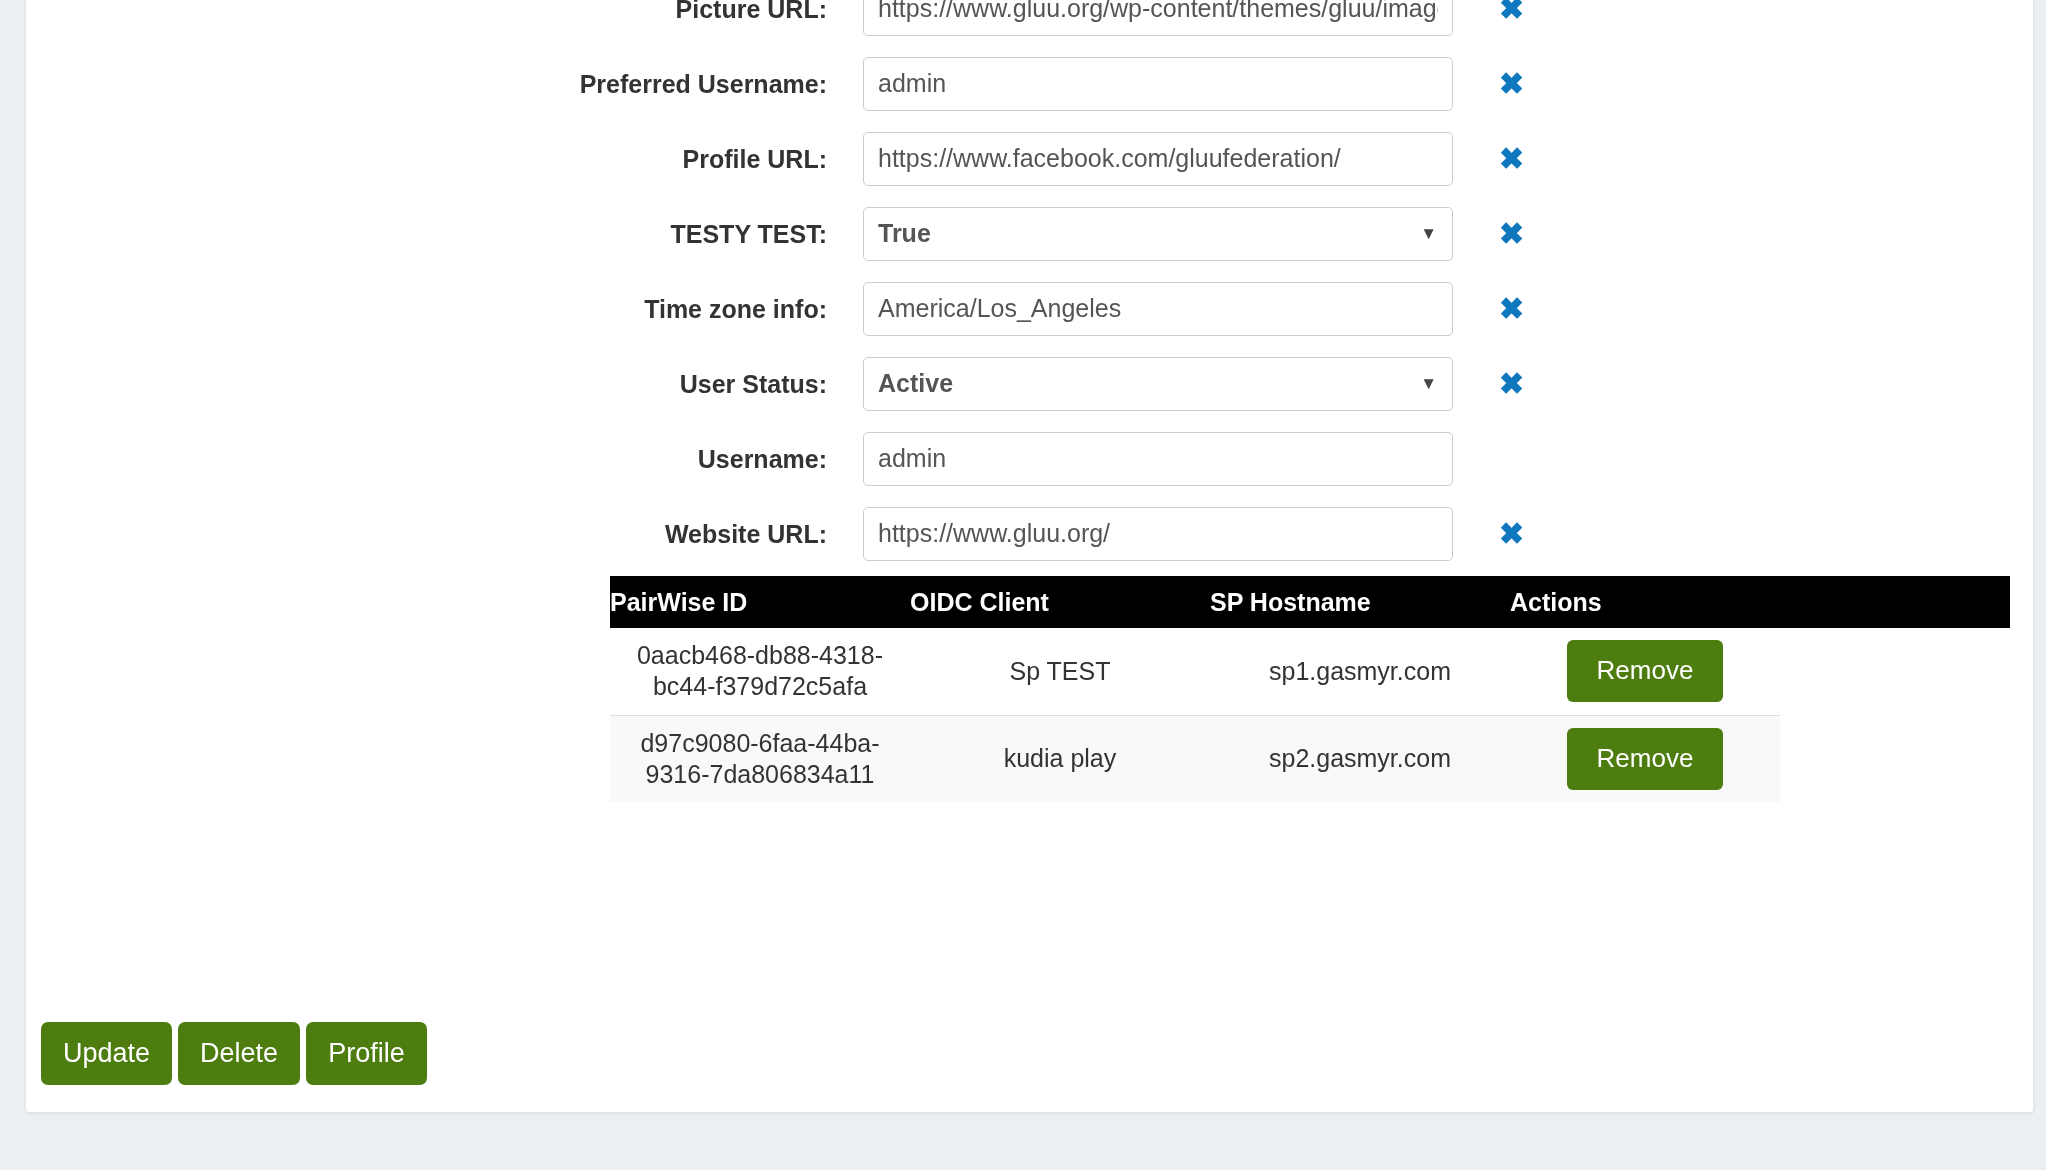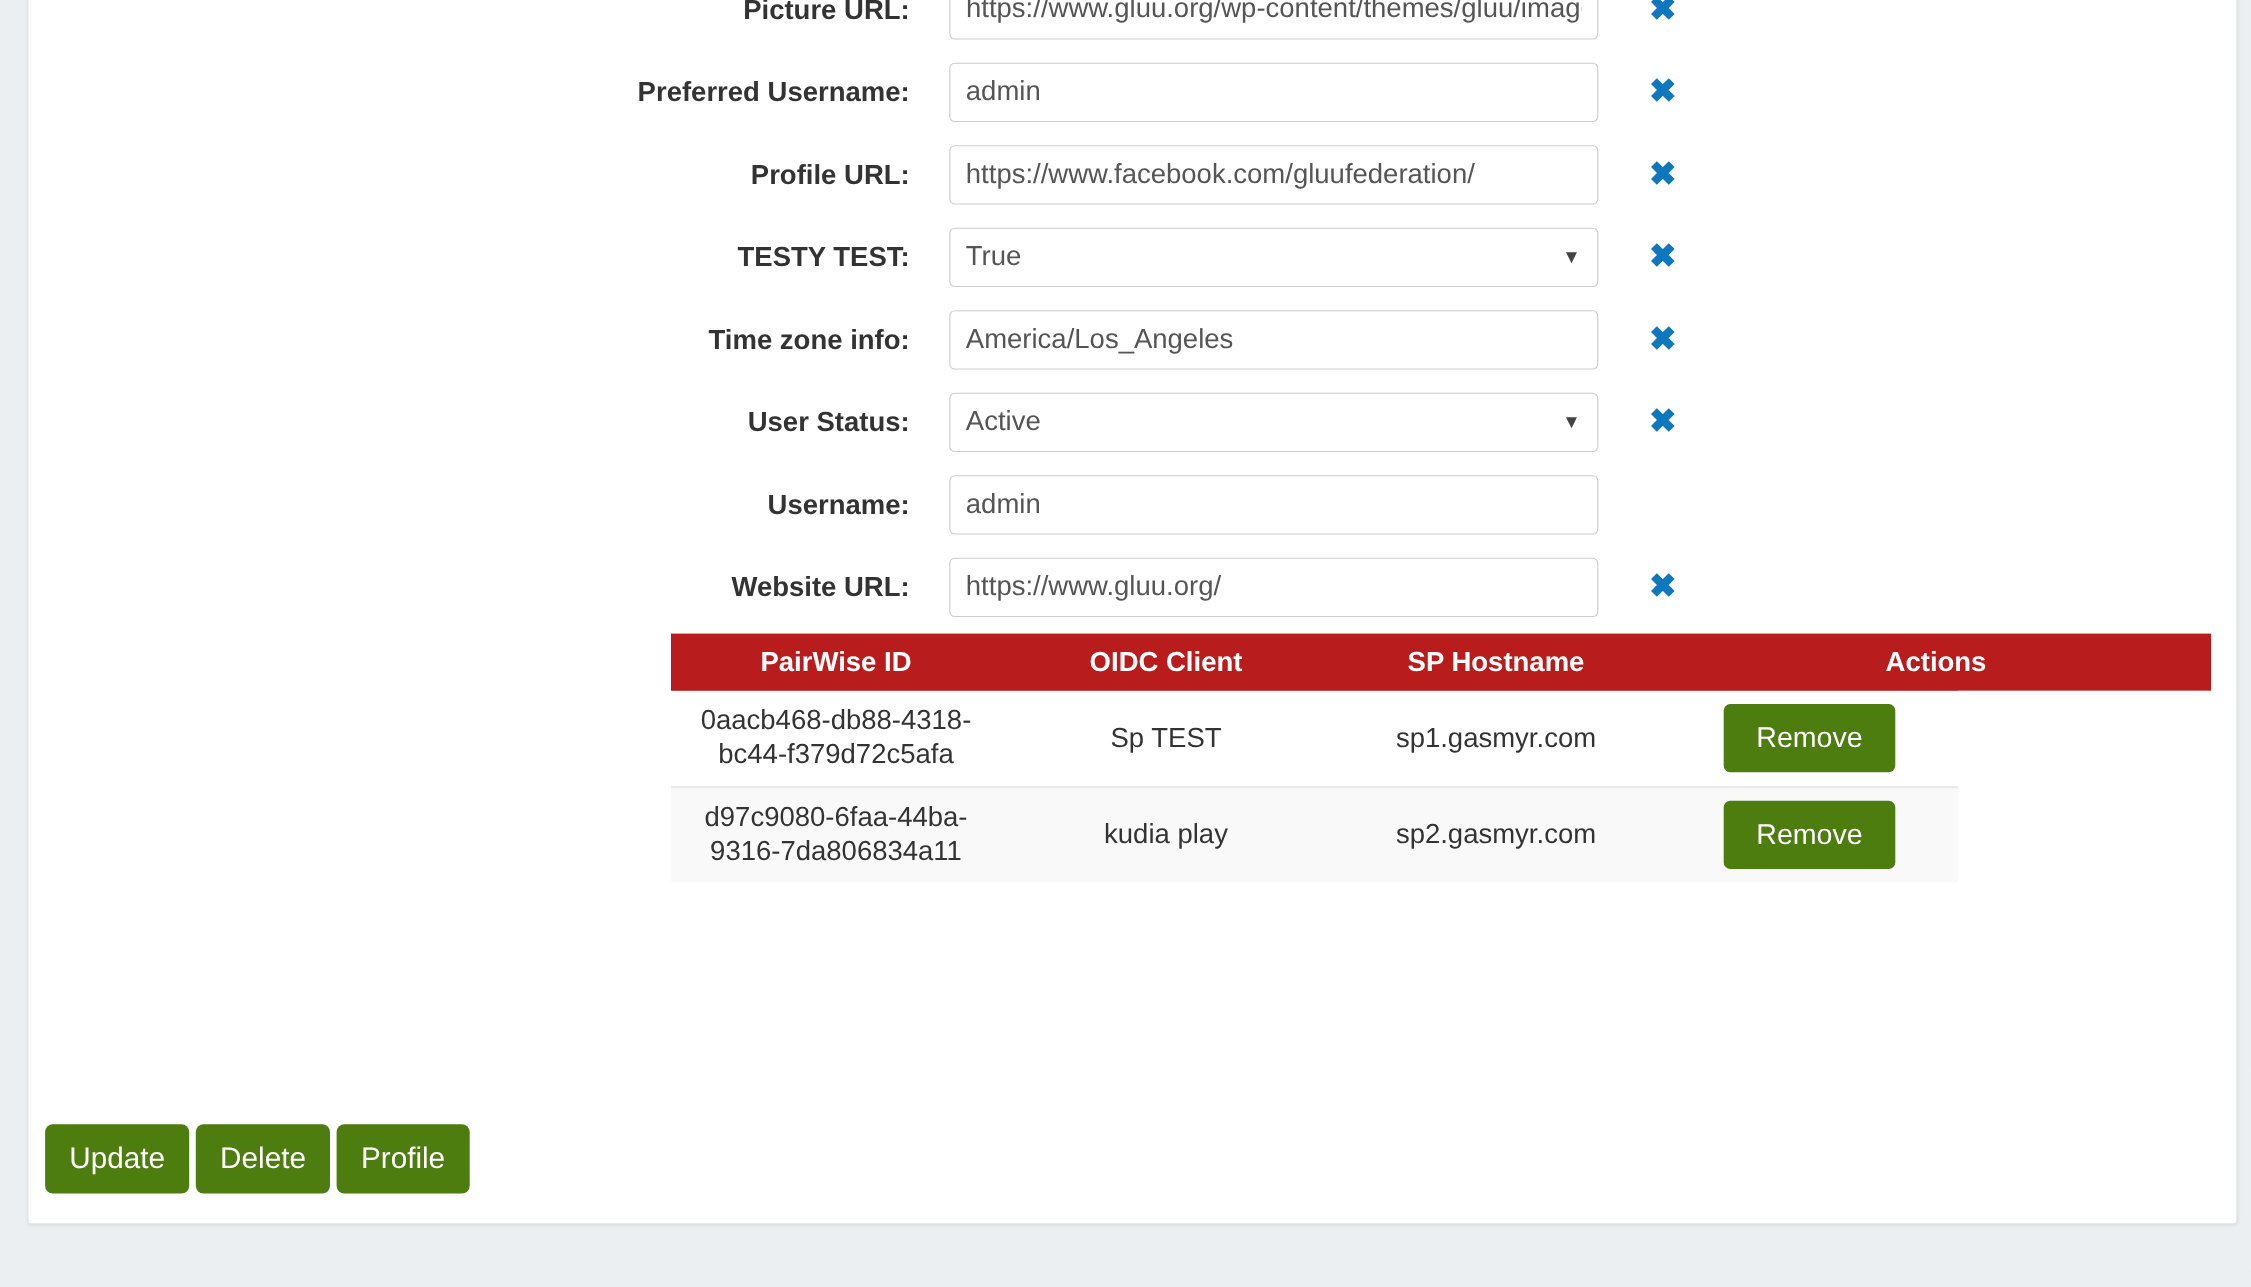--- a/index.html
+++ b/index.html
@@ -71,21 +71,21 @@
     background: #fff;
     font-size: 25px;
     color: #555;
     padding: 0 14px;
     font-family: "Liberation Sans", sans-serif;
     display: flex;
     align-items: center;
     outline: none;
   }
 
-  .select-wrap { position: relative; width: 590px; }
+  .select-wrap { position: relative; width: 590px; font-weight: bold; }
   .select-arrow {
     position: absolute;
     right: 16px;
     top: 50%;
     transform: translateY(-50%);
     font-size: 17px;
     color: #444;
     pointer-events: none;
   }
 
@@ -108,26 +108,26 @@
     left: 584px;
     top: 605px;
     width: 1400px;
   }
   table.pw {
     border-collapse: collapse;
     width: 1400px;
     table-layout: fixed;
   }
   table.pw thead th {
-    background: #b91c1c;
+    background: #000000;
     color: #ffffff;
     font-size: 25px;
     font-weight: bold;
     height: 52px;
-    text-align: center;
+    text-align: left;
     padding: 0;
     border: none;
   }
   table.pw tbody td {
     font-size: 25px;
     color: #333;
     text-align: center;
     vertical-align: middle;
     padding: 12px 6px;
     border-top: 1px solid #ddd;

